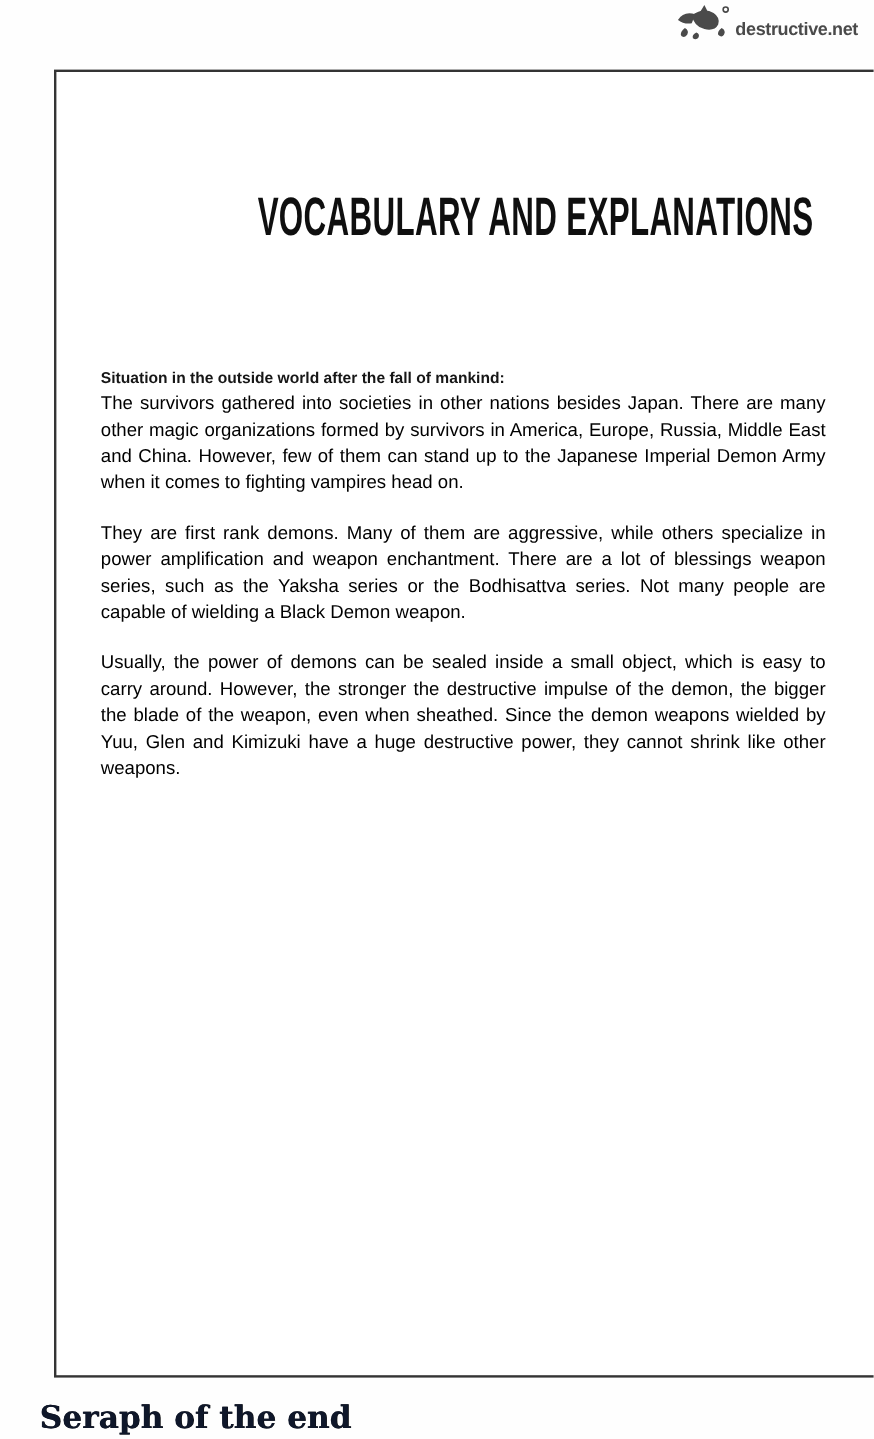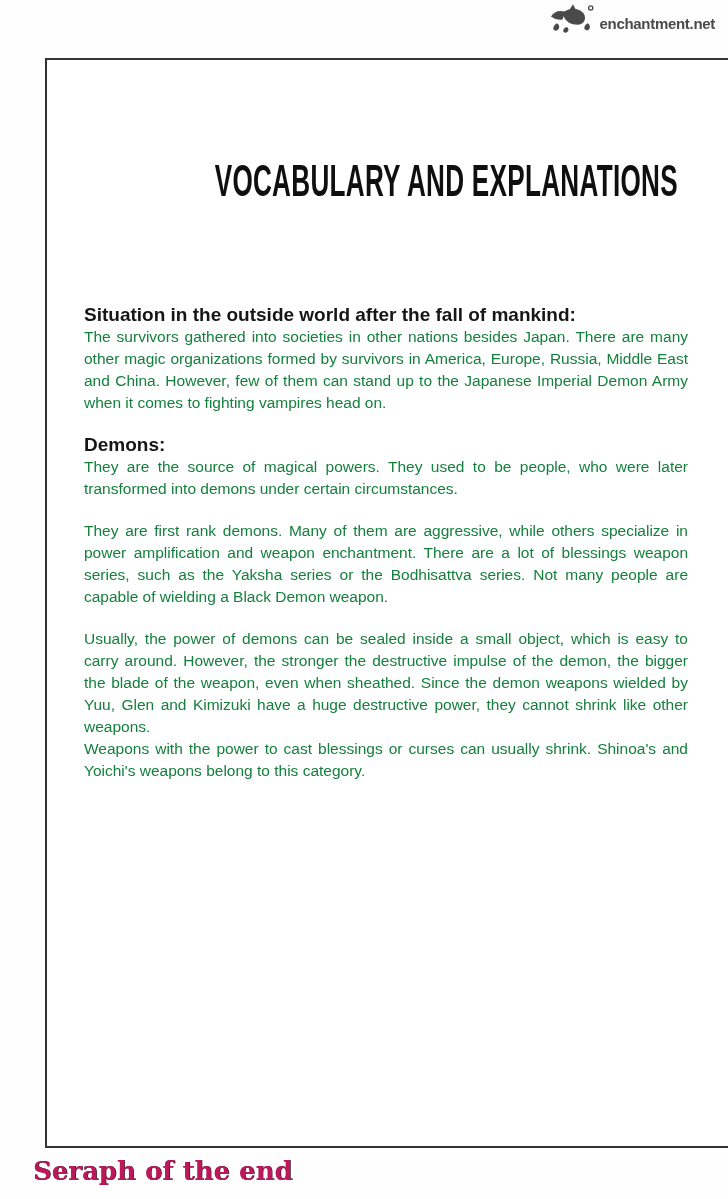--- a/index.html
+++ b/index.html
@@ -62,89 +62,84 @@
 
   .page-content {
     margin-top: 71px;
     padding-left: 37px;
     width: 683px;          
     padding-right: 42px;
   }
   .vocab-section { margin: 0 0 20px 0; }
   .vocab-section h2 {
     margin: 0;
-    font-size: 19px;
+    font-size: 13px;
     line-height: 22px;
     font-weight: bold;
     color: #161616;
   }
   .vocab-section p {
     margin: 0;
     font-size: 15.5px;
     line-height: 22px;
     text-align: justify;
-    color: #15803d;
+    color: #000000;
   }
 
   
   .series-title {
     position: absolute;
     left: 33px;
-    bottom: 13px;
+    bottom: 2px;
     font-family: "DejaVu Serif", serif;
     font-weight: bold;
     font-size: 26px;
     letter-spacing: 0px;
-    color: #be185d;
+    color: #0f172a;
     text-shadow: 0.4px 0 0 #0c0c0c;
   }
 </style>
 </head>
 <body>
 
 <div class="site-logo">
   <span>
     <svg width="46" height="31" viewBox="0 0 48 32" aria-hidden="true">
       <g fill="#4a4a4a">
         <path d="M1,14 Q6,6 16,9 L13,17 Q6,18 1,14 Z"></path>
         <path d="M19,9 L24,1 L28,9 Z"></path>
         <path d="M13,10 Q23,3 32,8 Q38,12 36,18 Q33,24 24,22 Q15,20 13,10 Z"></path>
         <path d="M7,21 Q11,23 9,27 Q7,30 4,28 Q2,25 7,21 Z"></path>
         <path d="M17,25 Q20,26 19,29 Q17,32 14,30 Q13,27 17,25 Z"></path>
         <path d="M39,21 Q43,23 41,27 Q39,30 36,27 Q35,24 39,21 Z"></path>
       </g>
       <circle cx="42.5" cy="5" r="2.2" fill="none" stroke="#4a4a4a" stroke-width="1.4"></circle>
     </svg>
   </span>
-  <span class="logo-text">enchantment.net</span>
+  <span class="logo-text">destructive.net</span>
 </div>
 
 <div class="manga-page">
 
   <div class="title-wrap">
     <h1 class="page-title">VOCABULARY AND EXPLANATIONS</h1>
   </div>
 
   <div class="page-content">
 
     <div class="vocab-section">
       <h2>Situation in the outside world after the fall of mankind:</h2>
       <p>The survivors gathered into societies in other nations besides Japan. There are many other magic organizations formed by survivors in America, Europe, Russia, Middle East and China. However, few of them can stand up to the Japanese Imperial Demon Army when it comes to fighting vampires head on.</p>
     </div>
 
-    <div class="vocab-section">
-      <h2>Demons:</h2>
-      <p>They are the source of magical powers. They used to be people, who were later transformed into demons under certain circumstances.</p>
-    </div>
 
     <div class="vocab-section">
       <p>They are first rank demons. Many of them are aggressive, while others specialize in power amplification and weapon enchantment. There are a lot of blessings weapon series, such as the Yaksha series or the Bodhisattva series. Not many people are capable of wielding a Black Demon weapon.</p>
     </div>
 
     <div class="vocab-section">
       <p>Usually, the power of demons can be sealed inside a small object, which is easy to carry around. However, the stronger the destructive impulse of the demon, the bigger the blade of the weapon, even when sheathed. Since the demon weapons wielded by Yuu, Glen and Kimizuki have a huge destructive power, they cannot shrink like other weapons.</p>
-      <p>Weapons with the power to cast blessings or curses can usually shrink. Shinoa's and Yoichi's weapons belong to this category.</p>
     </div>
 
   </div>
 </div>
 
 <div class="series-title">Seraph of the end</div>
 
 </body></html>

